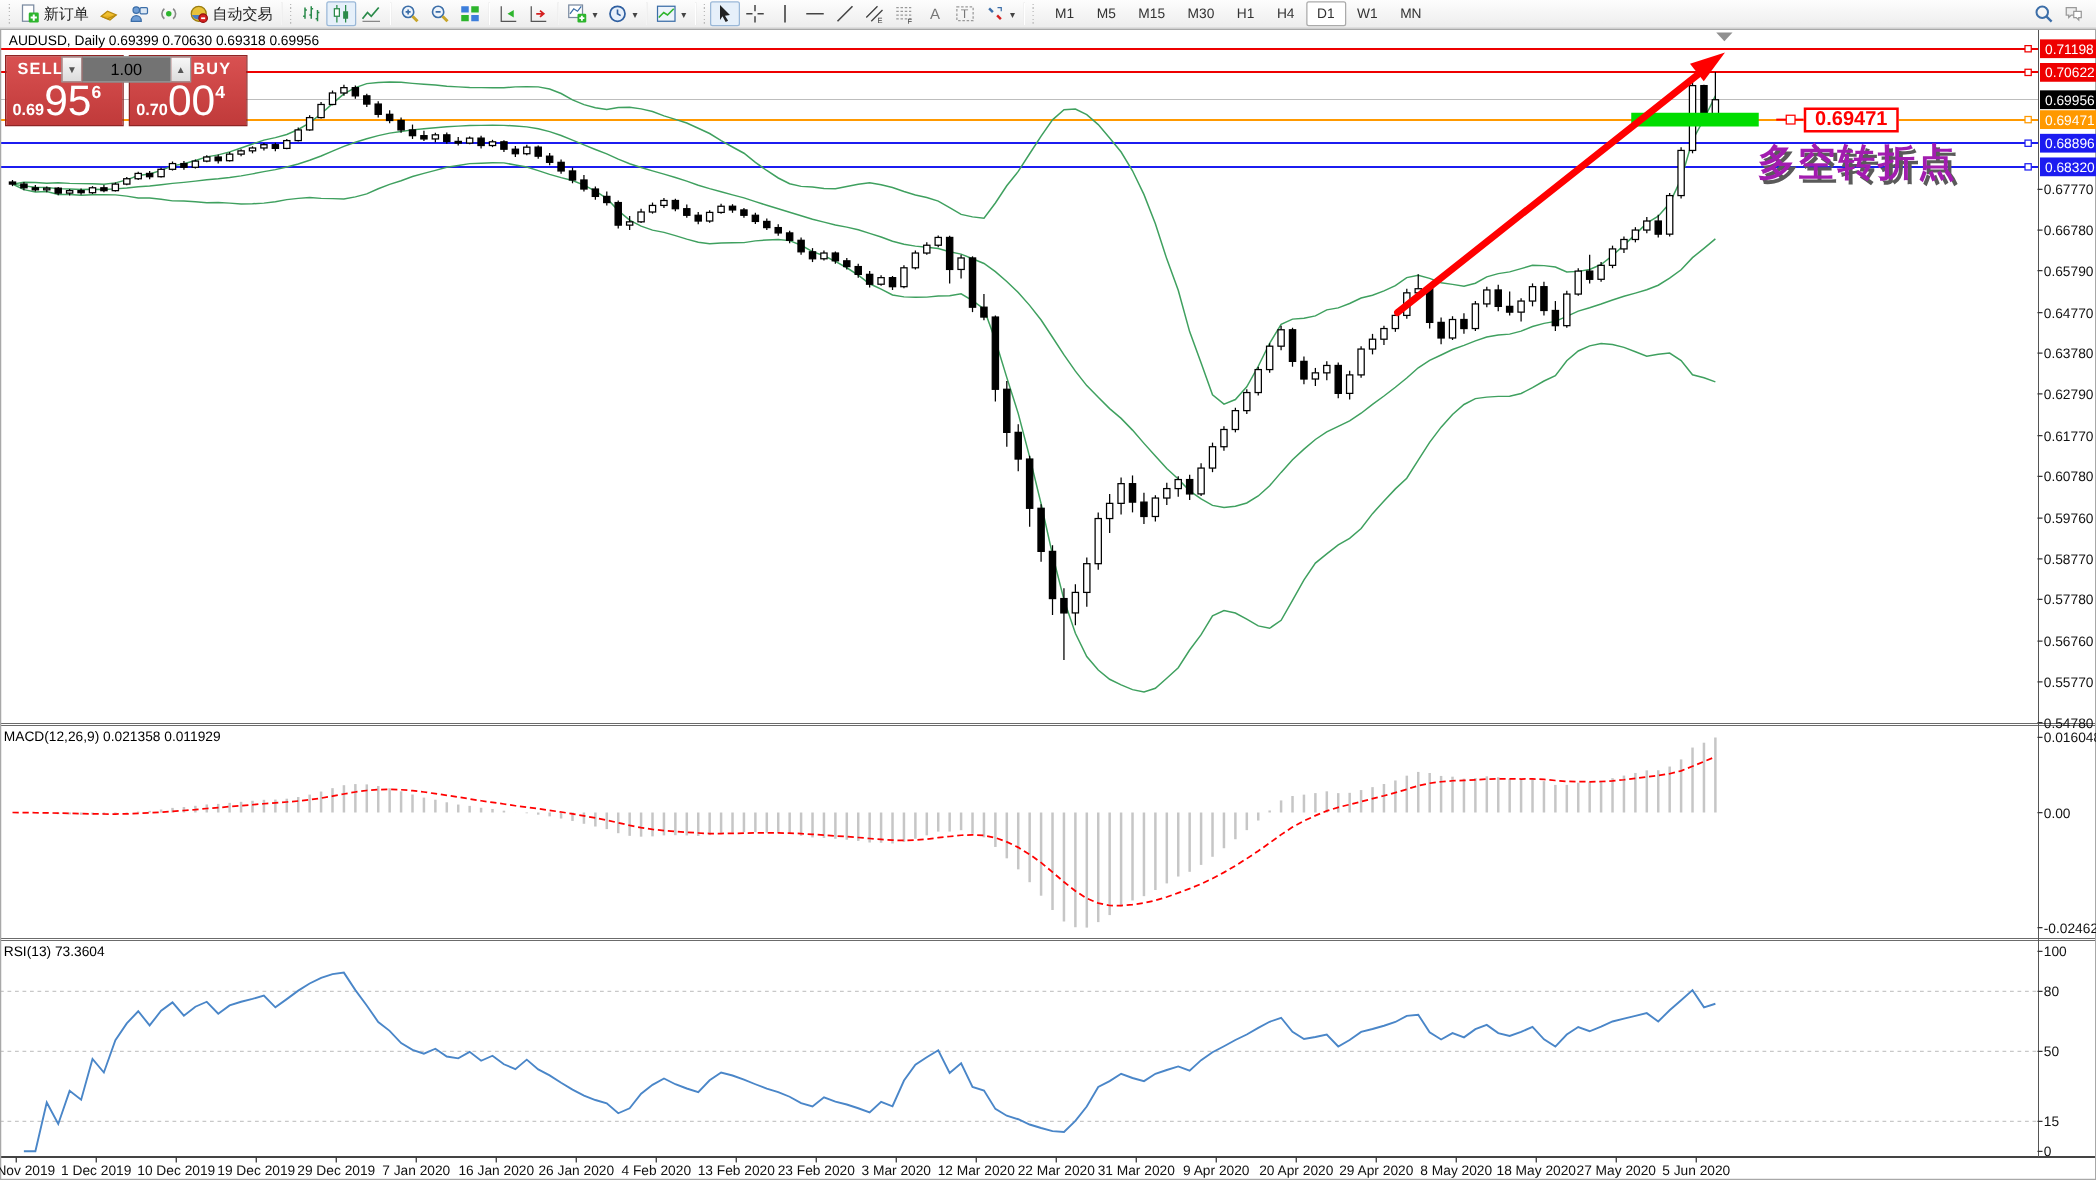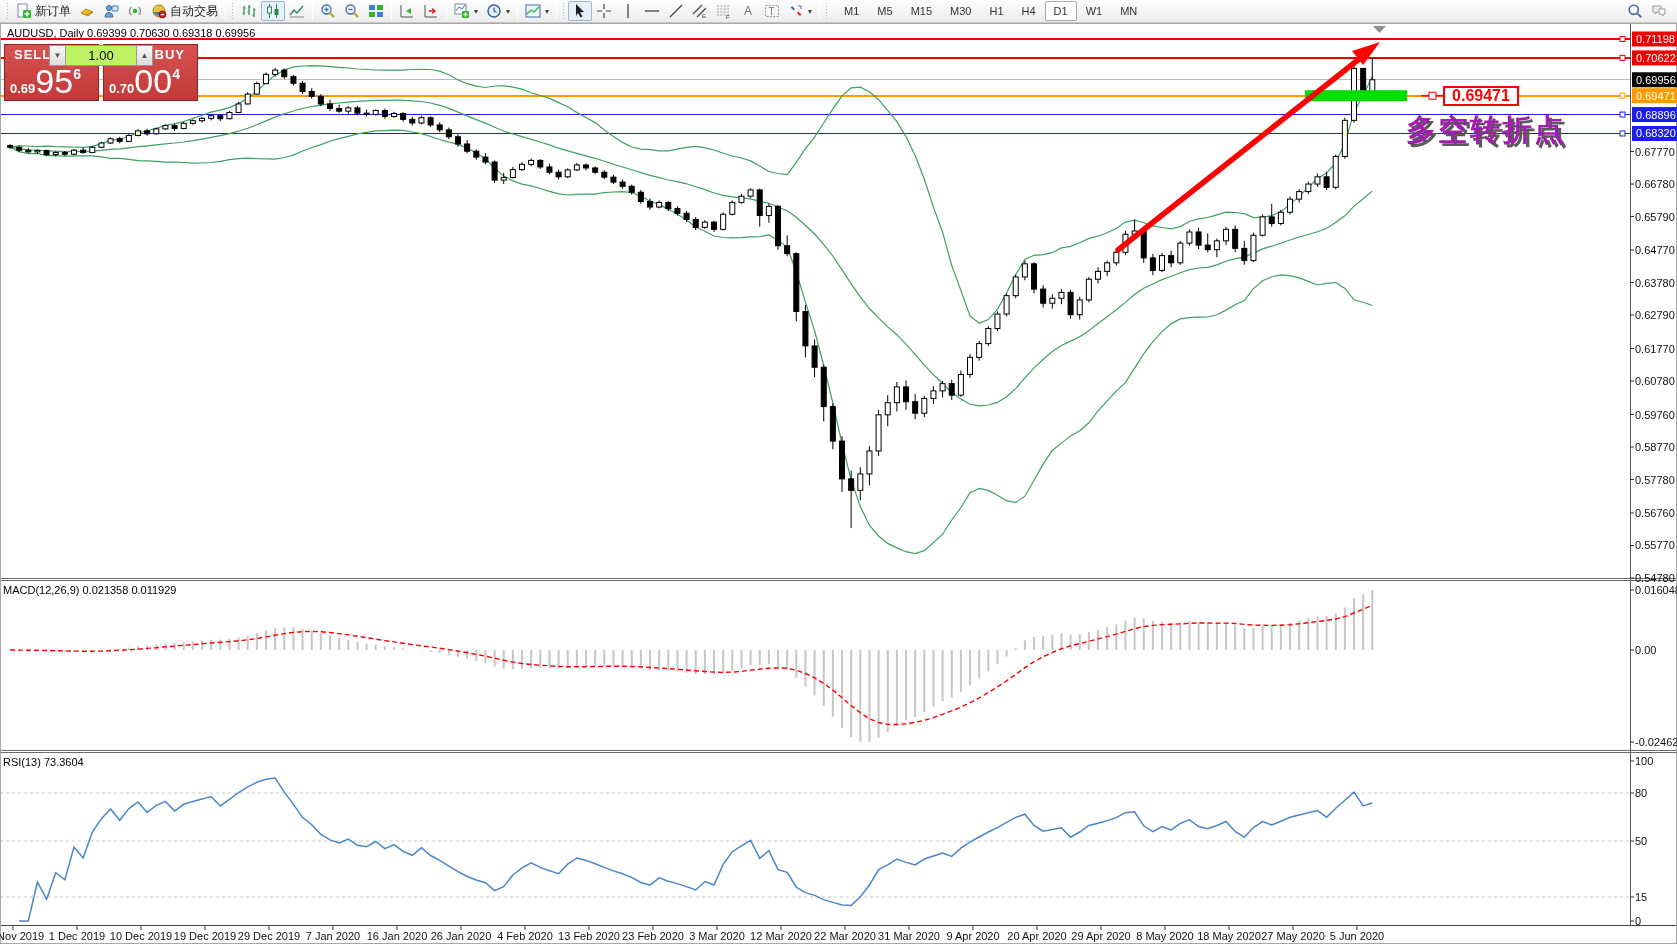--- a/index.html
+++ b/index.html
@@ -38,21 +38,21 @@
   .cap { position:absolute; top:2px; font-size:13px; font-weight:bold; color:#fff; letter-spacing:1px; }
   .cap.sell { left:9px; } .cap.buy { right:12px; }
   .bigprice { position:absolute; bottom:2px; left:5px; color:#fff; white-space:nowrap; line-height:1; }
   .bp-small { font-size:13px; font-weight:bold; vertical-align:baseline; }
   .bp-big { font-size:34px; font-weight:400; }
   .bp-sup { font-size:14px; font-weight:bold; vertical-align:14px; }
   #vol-spin { position:absolute; left:45px; top:1px; width:104px; height:21px; display:flex; z-index:7; }
   .spinbtn { width:17px; height:21px; background:linear-gradient(#f8f8f8,#dcdcdc); border:1px solid #9a9a9a;
     font-size:8px; color:#555; display:flex; align-items:center; justify-content:center; }
   #vol-input { width:70px; height:21px; border:1px solid #9a9a9a; border-left:none; border-right:none;
-    text-align:center; font-size:13px; color:#000; background:#bef264; }
+    text-align:center; font-size:13px; color:#000; background:#737373; }
 
   
   #price-tag-box { left:1443px; top:86px; width:76px; height:20px; border:2px solid #f00;
     background:#fff; color:#f00; font-size:16px; font-weight:bold; display:flex;
     align-items:center; justify-content:center; z-index:6; }
   #cjk-note { left:1406px; top:110px; font-size:30px; font-weight:bold; color:#a21caf;
     letter-spacing:2px; text-shadow:3px 3px 0 #5a5a5a; z-index:6; white-space:nowrap; }
   .ind-label { font-size:11px; color:#000; z-index:6; white-space:nowrap; }
   #macd-label { left:3px; top:584px; } #rsi-label { left:3px; top:756px; }
 </style>

